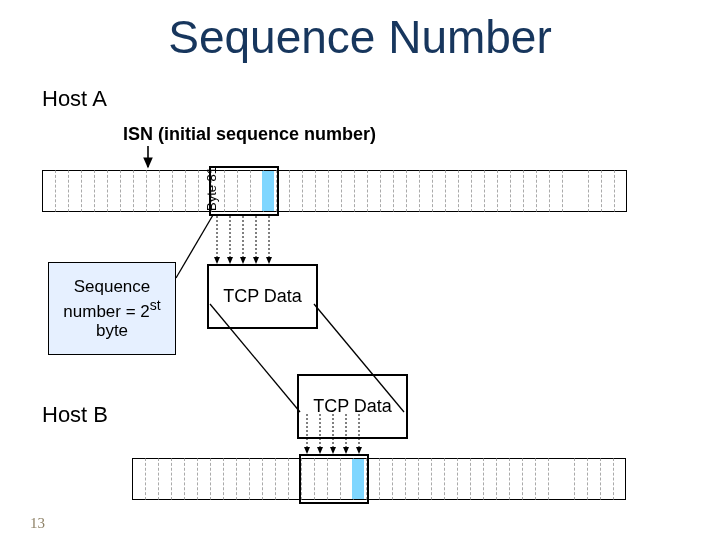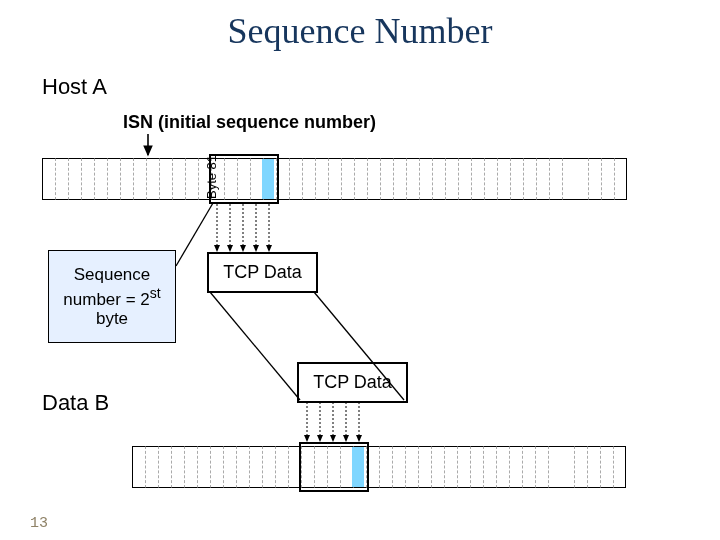--- a/index.html
+++ b/index.html
@@ -1,31 +1,31 @@
 <!DOCTYPE html>
 <html><head>
 <meta charset="utf-8">
 <style>
   html,body{margin:0;padding:0;width:720px;height:540px;background:#fff;font-family:"Comic Sans MS",cursive,sans-serif;color:#000;}
-  .title{font-family:Liberation Serif, serif;font-size:36px;color:#17365d;text-align:center;margin-top:10px;}
+  .title{font-family:Liberation Sans, sans-serif;font-size:46px;color:#17365d;text-align:center;margin-top:10px;}
   .stage{position:relative;width:720px;height:480px;}
   .label{position:absolute;font-size:22px;}
   .isn-label{position:absolute;font-size:18px;font-weight:bold;}
   .byte-row{position:absolute;height:42px;}
   .byte-cell{display:inline-block;width:13px;height:42px;box-sizing:border-box;border-top:1px solid #000;border-bottom:1px solid #000;border-left:1px dashed #aaa;}
   .byte-cell.first{border-left:1px solid #000;}
   .byte-cell.last{border-right:1px solid #000;}
   .byte-cell.break-l{border-left:none;}
   .byte-cell.break-r{border-right:none;}
   .seg-frame{position:absolute;border:2.5px solid #000;box-sizing:border-box;}
   .seg-fill{position:absolute;background:#7fd6ff;}
   .tip-box{position:absolute;background:#e6f0ff;border:1.5px solid #000;font-size:17px;text-align:center;padding:14px 8px;line-height:1.15;}
-  .tcp-box{position:absolute;border:2.5px solid #000;background:#fff;font-size:18px;text-align:center;padding:8px 10px;}
+  .tcp-box{position:absolute;border:2.5px solid #000;background:#fff;font-size:18px;text-align:center;padding:20px 10px;}
   .rot-label{position:absolute;font-size:13px;transform:rotate(-90deg);transform-origin:left top;white-space:nowrap;}
-  .slide-num{position:absolute;left:30px;bottom:8px;font-family:Liberation Mono, monospace;font-size:15px;color:#8f8267;}
+  .slide-num{position:absolute;left:30px;bottom:8px;font-family:Liberation Serif, serif;font-size:15px;color:#8f8267;}
   .sup{font-size:14px;vertical-align:super;}
   svg.overlay{position:absolute;left:0;top:0;pointer-events:none;}
 </style>
 </head>
 <body>
 
 <div class="title">Sequence Number</div>
 
 <div class="stage">
 
@@ -45,21 +45,21 @@
   <div class="tip-box" style="left:48px;top:198px;width:110px;">
     <span>Sequence</span><br>
     <span>number = 2</span><span class="sup">st</span><br>
     <span>byte</span>
   </div>
 
   <div class="tcp-box" style="left:207px;top:200px;width:87px;">TCP Data</div>
 
   <div class="tcp-box" style="left:297px;top:310px;width:87px;">TCP Data</div>
 
-  <div class="label" style="left:42px;top:338px;">Data B</div>
+  <div class="label" style="left:42px;top:338px;">Host B</div>
 
   <div class="byte-row" style="left:132px;top:394px;width:512px;">
     <span class="byte-cell first"></span><span class="byte-cell"></span><span class="byte-cell"></span><span class="byte-cell"></span><span class="byte-cell"></span><span class="byte-cell"></span><span class="byte-cell"></span><span class="byte-cell"></span><span class="byte-cell"></span><span class="byte-cell"></span><span class="byte-cell"></span><span class="byte-cell"></span><span class="byte-cell"></span><span class="byte-cell"></span><span class="byte-cell"></span><span class="byte-cell"></span><span class="byte-cell"></span><span class="byte-cell"></span><span class="byte-cell"></span><span class="byte-cell"></span><span class="byte-cell"></span><span class="byte-cell"></span><span class="byte-cell"></span><span class="byte-cell"></span><span class="byte-cell"></span><span class="byte-cell"></span><span class="byte-cell"></span><span class="byte-cell"></span><span class="byte-cell"></span><span class="byte-cell"></span><span class="byte-cell"></span><span class="byte-cell"></span><span class="byte-cell break-r"></span><span class="byte-cell break-l"></span><span class="byte-cell"></span><span class="byte-cell"></span><span class="byte-cell"></span><span class="byte-cell last"></span>
   </div>
 
   <div class="seg-fill" style="left:352px;top:395px;width:12px;height:40px;"></div>
 
   <div class="seg-frame" style="left:299px;top:390px;width:70px;height:50px;"></div>
 
   <svg class="overlay" width="720" height="480">

